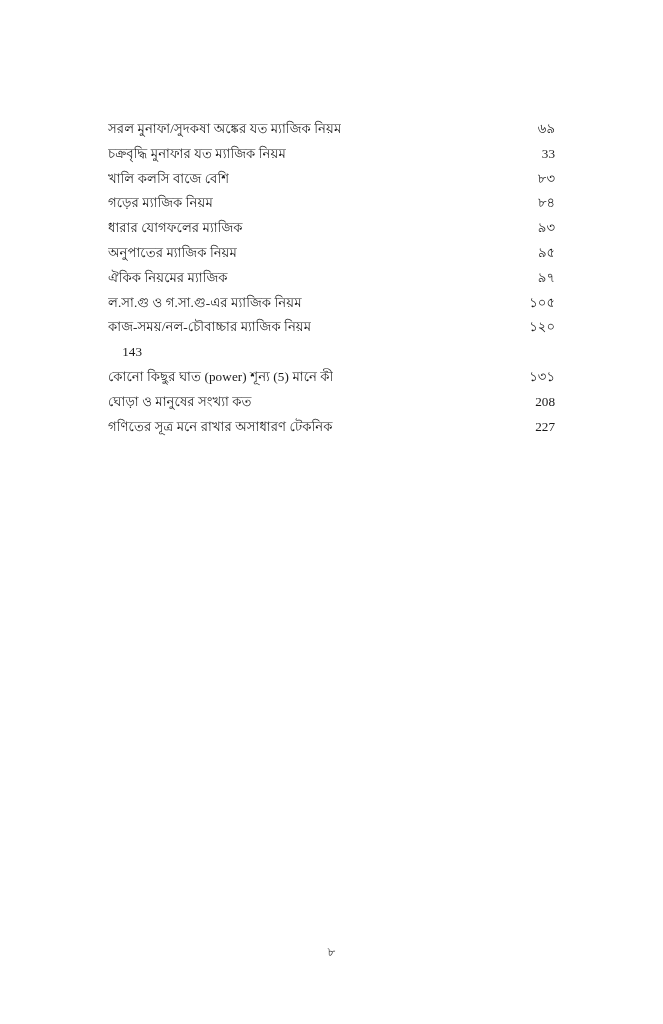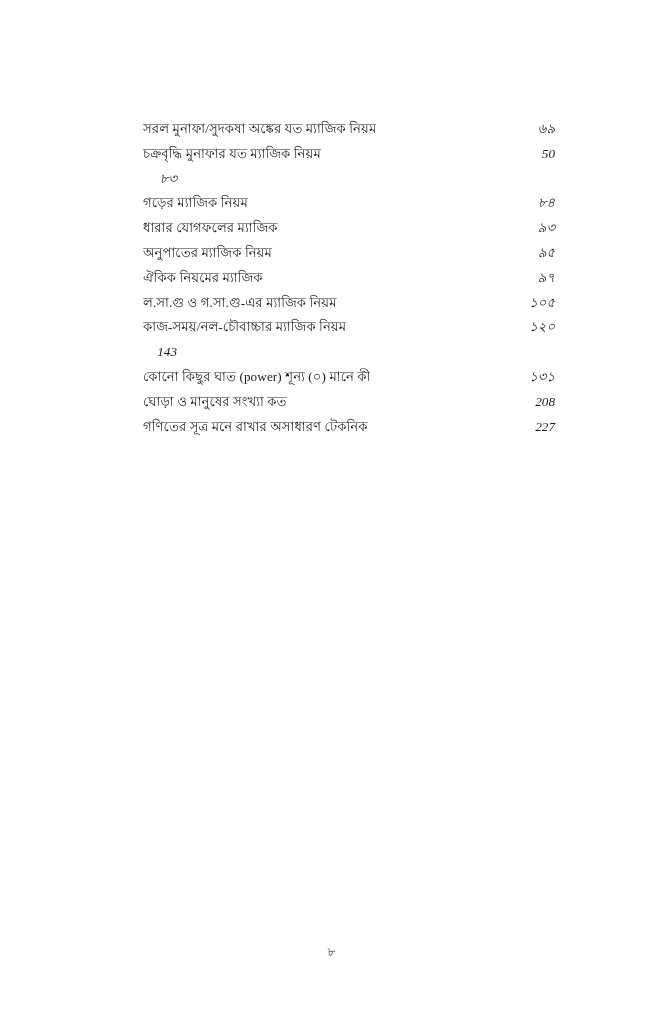--- a/index.html
+++ b/index.html
@@ -32,41 +32,39 @@
     width: 447px;
   }
 
   .toc-row {
     display: flex;
     align-items: flex-start;
     justify-content: space-between;
     height: 24.8px;
     line-height: 24.8px;
     white-space: nowrap;
-    margin-left: 35px;
   }
 
   .toc-title {
     font-family: "Liberation Serif", "DejaVu Serif", serif;
     font-size: 13.2px;
     letter-spacing: 0.1px;
     color: #1a1a1a;
     text-align: left;
     flex: 0 1 auto;
     overflow: hidden;
   }
 
   .toc-page {
     font-family: "Liberation Serif", "DejaVu Serif", serif;
     font-size: 13.2px;
     color: #1a1a1a;
     text-align: right;
     flex: 0 0 auto;
     min-width: 34px;
-    font-style: italic;
   }
 
   .folio {
     position: absolute;
     left: 0;
     right: 0;
     top: 943px;
     text-align: center;
     font-family: "Liberation Serif", "DejaVu Serif", serif;
     font-size: 12px;
@@ -78,23 +76,24 @@
 
 <div class="page">
 
   <div class="toc" id="toc-list">
       <div class="toc-row">
         <span class="toc-title">সরল মুনাফা/সুদকষা অঙ্কের যত ম্যাজিক নিয়ম</span>
         <span class="toc-page">৬৯</span>
       </div>
       <div class="toc-row">
         <span class="toc-title">চক্রবৃদ্ধি মুনাফার যত ম্যাজিক নিয়ম</span>
-        <span class="toc-page">50</span>
+        <span class="toc-page">33</span>
       </div>
       <div class="toc-row">
+        <span class="toc-title">খালি কলসি বাজে বেশি</span>
         <span class="toc-page">৮৩</span>
       </div>
       <div class="toc-row">
         <span class="toc-title">গড়ের ম্যাজিক নিয়ম</span>
         <span class="toc-page">৮৪</span>
       </div>
       <div class="toc-row">
         <span class="toc-title">ধারার যোগফলের ম্যাজিক</span>
         <span class="toc-page">৯৩</span>
       </div>
@@ -111,21 +110,21 @@
         <span class="toc-page">১০৫</span>
       </div>
       <div class="toc-row">
         <span class="toc-title">কাজ-সময়/নল-চৌবাচ্চার ম্যাজিক নিয়ম</span>
         <span class="toc-page">১২০</span>
       </div>
       <div class="toc-row">
         <span class="toc-page">143</span>
       </div>
       <div class="toc-row">
-        <span class="toc-title">কোনো কিছুর ঘাত (power) শূন্য (০) মানে কী</span>
+        <span class="toc-title">কোনো কিছুর ঘাত (power) শূন্য (5) মানে কী</span>
         <span class="toc-page">১৩১</span>
       </div>
       <div class="toc-row">
         <span class="toc-title">ঘোড়া ও মানুষের সংখ্যা কত</span>
         <span class="toc-page">208</span>
       </div>
       <div class="toc-row">
         <span class="toc-title">গণিতের সূত্র মনে রাখার অসাধারণ টেকনিক</span>
         <span class="toc-page">227</span>
       </div>

